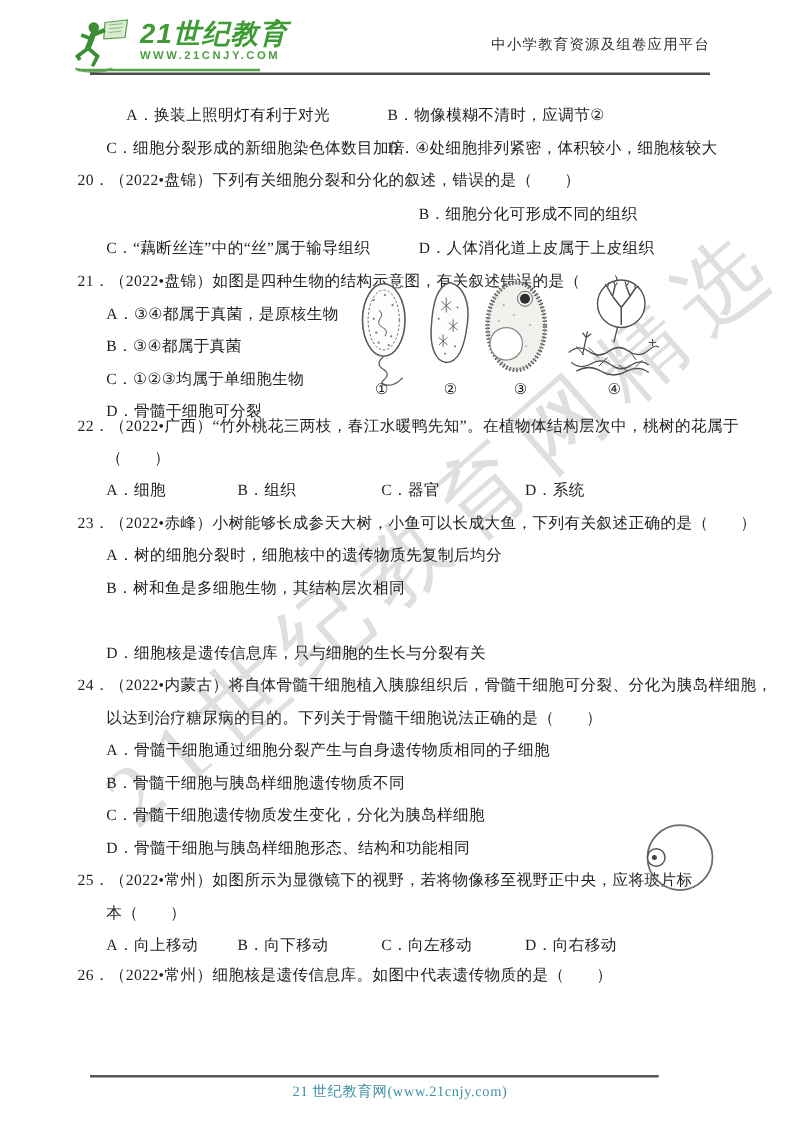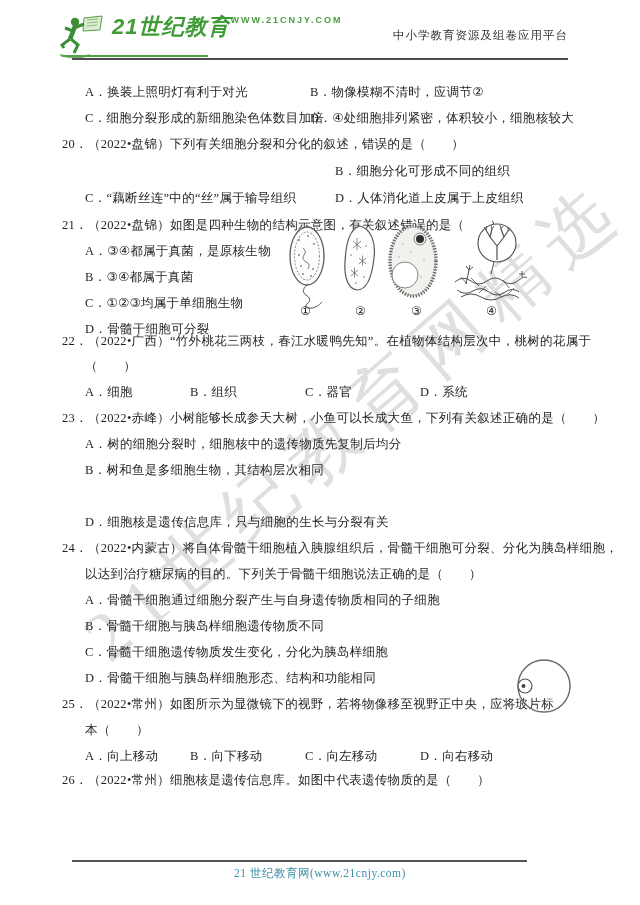--- a/index.html
+++ b/index.html
@@ -4,21 +4,21 @@
 <style>
   html,body{margin:0;padding:0;background:#e8e8e8;}
   .page{
     position:relative;width:640px;height:905px;margin:0 auto;
     background:#ffffff;overflow:hidden;
     font-family:"Liberation Serif","DejaVu Serif","DejaVu Sans",serif;
     color:#1f1f1f;
   }
   
   .logo{position:absolute;left:60px;top:15px;display:flex;align-items:flex-start;}
-  .logo-texts{margin-left:4px;display:flex;flex-direction:row;}
+  .logo-texts{margin-left:4px;display:flex;flex-direction:column;}
   .brand{font-size:22px;font-weight:bold;font-style:italic;color:#3f9b35;
          letter-spacing:1px;line-height:24px;font-family:"Liberation Sans","DejaVu Sans",sans-serif;}
   .brand-url{font-size:9px;font-weight:bold;color:#4a9e3f;letter-spacing:2px;
          line-height:11px;font-family:"Liberation Sans","DejaVu Sans",sans-serif;text-transform:uppercase;}
   .logo-underline{position:absolute;left:62px;top:55px;width:146px;height:2px;background:#57a04b;}
   .platform{position:absolute;right:72px;top:28px;font-size:11.5px;color:#333;letter-spacing:1px;}
   .header-rule{position:absolute;left:72px;top:58px;width:496px;height:1.5px;background:#4d4d4d;}
   
   .watermark{
     position:absolute;left:95px;top:600px;font-size:70px;letter-spacing:14px;
@@ -58,21 +58,21 @@
     </svg>
     <div class="logo-texts">
       <span class="brand">21世纪教育</span>
       <span class="brand-url">www.21cnjy.com</span>
     </div>
   </div>
   <div class="logo-underline"></div>
   <div class="platform">中小学教育资源及组卷应用平台</div>
   <div class="header-rule"></div>
 
-  <div class="row" style="top:84px;left:85px">A．换装上照明灯有利于对光</div>
+  <div class="row" style="top:84px;left:101px">A．换装上照明灯有利于对光</div>
   <div class="row" style="top:84px;left:310px">B．物像模糊不清时，应调节②</div>
   <div class="row" style="top:110px;left:85px">C．细胞分裂形成的新细胞染色体数目加倍</div>
   <div class="row" style="top:110px;left:310px">D．④处细胞排列紧密，体积较小，细胞核较大</div>
 
   <div class="row" style="top:136px;left:62px">20．（2022•盘锦）下列有关细胞分裂和分化的叙述，错误的是（　　）</div>
   <div class="row" style="top:163px;left:335px">B．细胞分化可形成不同的组织</div>
   <div class="row" style="top:190px;left:85px">C．“藕断丝连”中的“丝”属于输导组织</div>
   <div class="row" style="top:190px;left:335px">D．人体消化道上皮属于上皮组织</div>
 
   <div class="row" style="top:217px;left:62px">21．（2022•盘锦）如图是四种生物的结构示意图，有关叙述错误的是（　　）</div>

